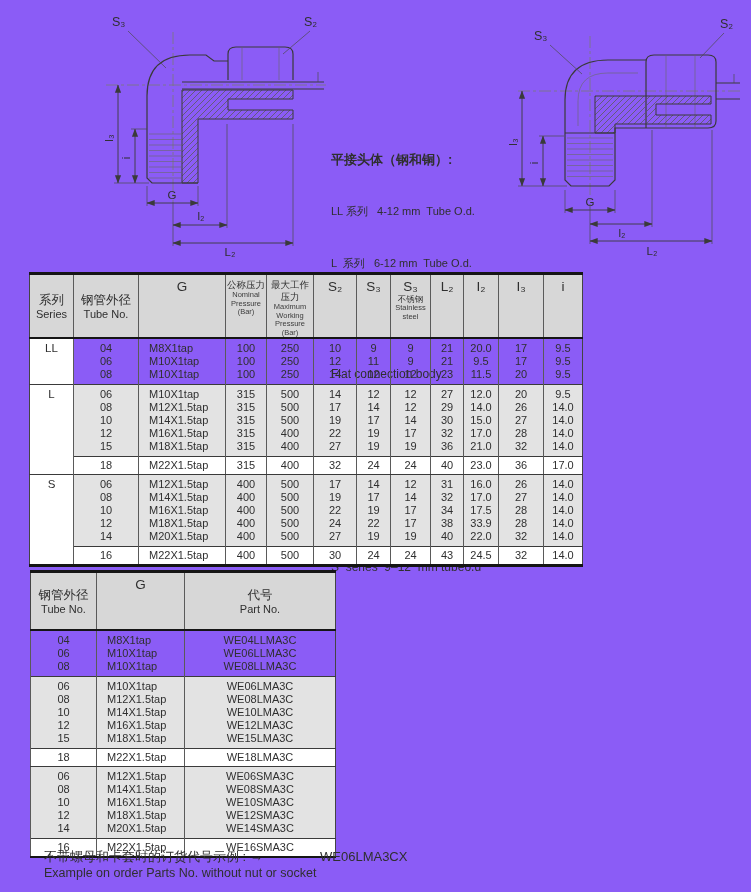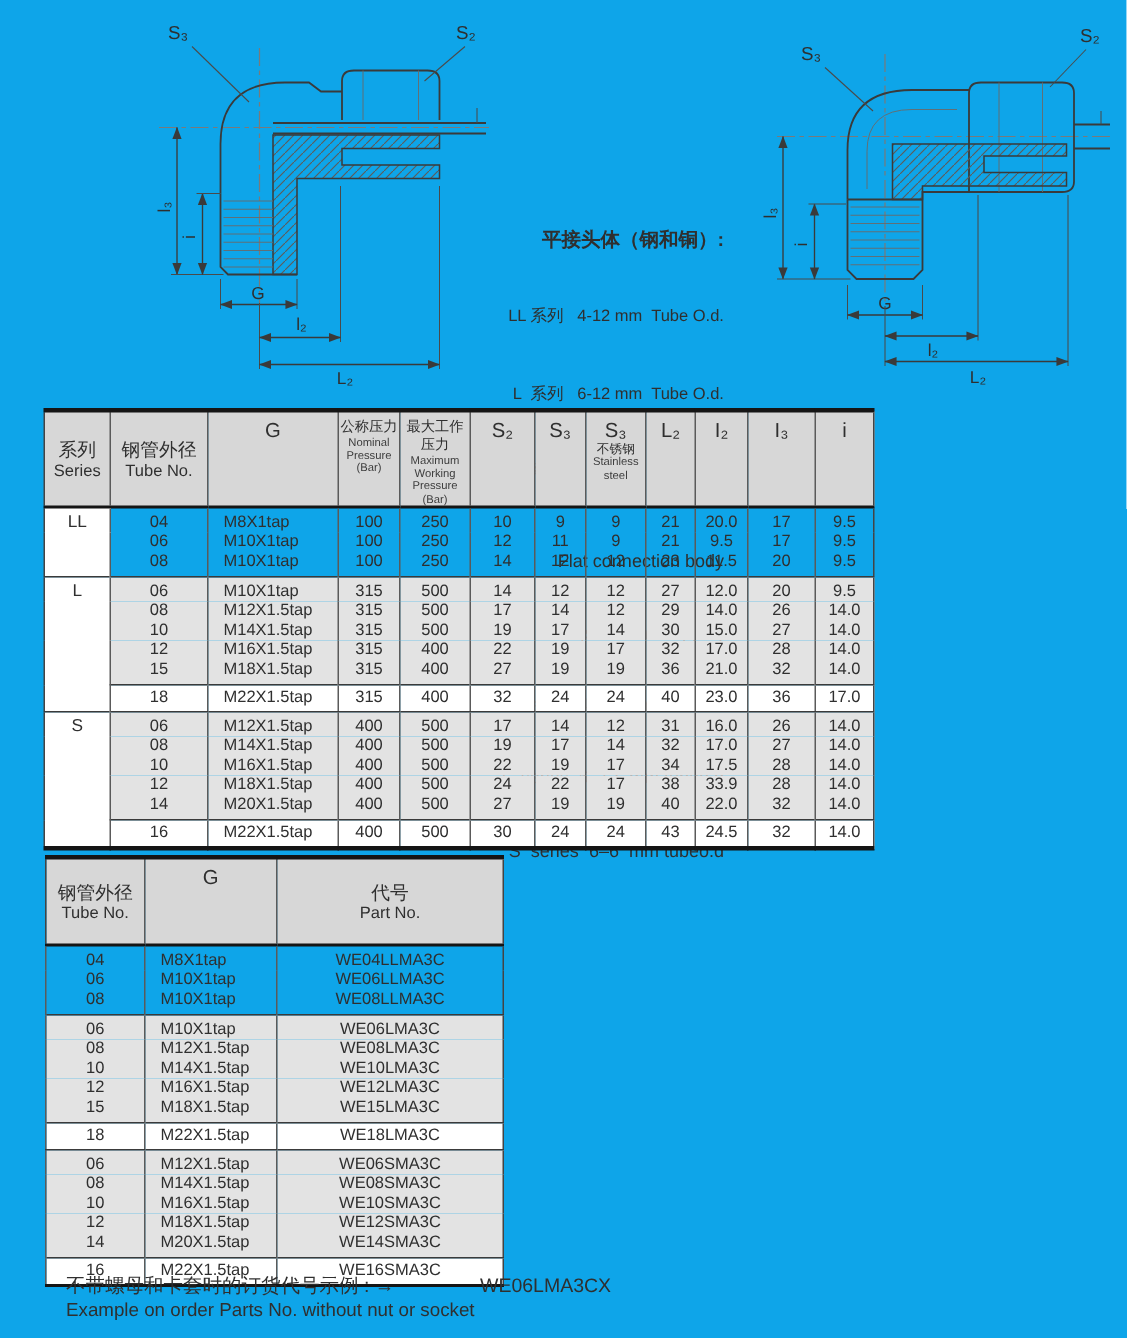--- a/index.html
+++ b/index.html
@@ -1,31 +1,31 @@
 <!DOCTYPE html>
 <html><head>
 <meta charset="utf-8">
 <style>
   html,body{margin:0;padding:0;background:#ffffff;}
-  .page{position:relative;width:751px;height:892px;background:#0ea5e9;overflow:hidden;
+  .page{position:relative;width:751px;height:892px;background:#8b5cf6;overflow:hidden;
         font-family:"Liberation Sans","DejaVu Sans",sans-serif;color:#2f2f2f;}
 
   
   .diag{position:absolute;}
   svg text{font-family:"Liberation Sans","DejaVu Sans",sans-serif;fill:#2f2f2f;}
   .ol{stroke:#3a3a3a;stroke-width:1.2;fill:none;}
   .th1{stroke:#6a6a6a;stroke-width:0.6;fill:none;}
   .ext{stroke:#4a4a4a;stroke-width:0.7;fill:none;}
   .dim{stroke:#3a3a3a;stroke-width:0.9;fill:none;}
   .cl{stroke:#7a7a7a;stroke-width:0.8;fill:none;stroke-dasharray:12 3 3 3;}
   .sec{fill:url(#hatch1);stroke:#3a3a3a;stroke-width:1;}
   .sec2{fill:url(#hatch2);stroke:#3a3a3a;stroke-width:1;}
 
   
-  .desc{position:absolute;left:331px;top:116px;white-space:pre;text-align:right;}
+  .desc{position:absolute;left:331px;top:116px;white-space:pre;}
   .desc .zh{font-size:11px;line-height:15.5px;}
   .desc .zh-title{font-weight:bold;font-size:13px;line-height:16px;}
   .desc .en{font-size:12px;line-height:12.3px;}
   .desc .en-first{margin-top:9px;}
 
   
   table{border-collapse:collapse;table-layout:fixed;}
   th,td{padding:0;font-weight:normal;text-align:center;vertical-align:middle;}
   td{border-left:1px solid #5a5a5a;font-size:11px;line-height:13px;}
   td.series{border-left:none;vertical-align:top;padding-top:3px;background:#fff;
@@ -176,21 +176,21 @@
 
   <div class="desc">
     <div class="zh zh-title">平接头体（钢和铜）:</div>
     <div class="zh">LL 系列   4-12 mm  Tube O.d.</div>
     <div class="zh">L  系列   6-12 mm  Tube O.d.</div>
     <div class="zh">S  系列   6-12 mm  Tube O.d.</div>
     <div class="en en-first">Flat connection body</div>
     <div class="en">(steel and copper)</div>
     <div class="en">LL series  4–12  mm tubeo.d</div>
     <div class="en">L  series  6–12  mm tubeo.d</div>
-    <div class="en">S  series  6–6  mm tubeo.d</div>
+    <div class="en">S  series  9–12  mm tubeo.d</div>
   </div>
 
   <table class="spec" id="spec-table">
     <colgroup>
       <col style="width:44px">
         <col style="width:65px">
         <col style="width:87px">
         <col style="width:41px">
       <col style="width:47px">
         <col style="width:43px">

